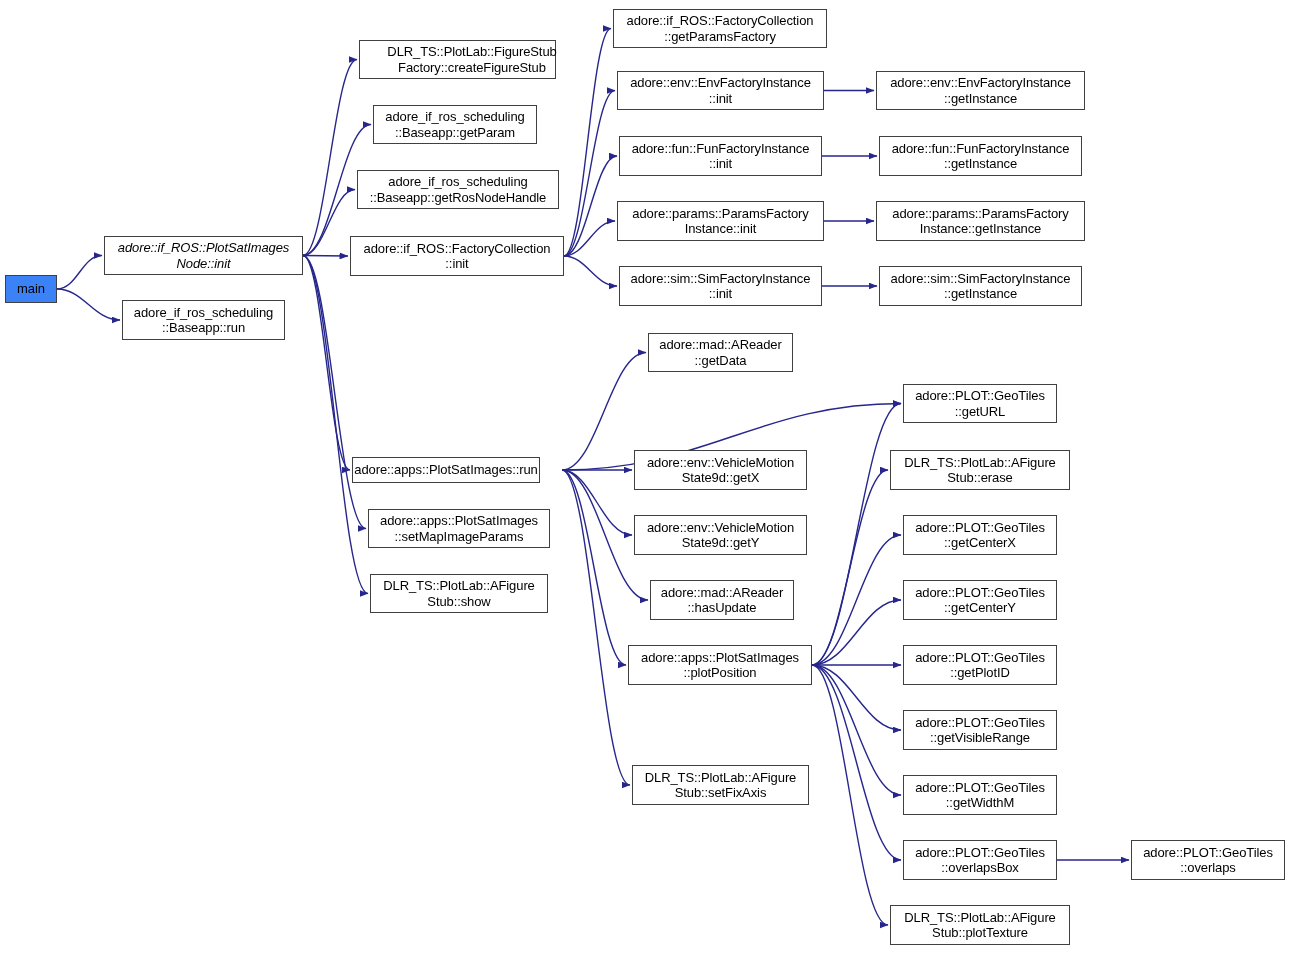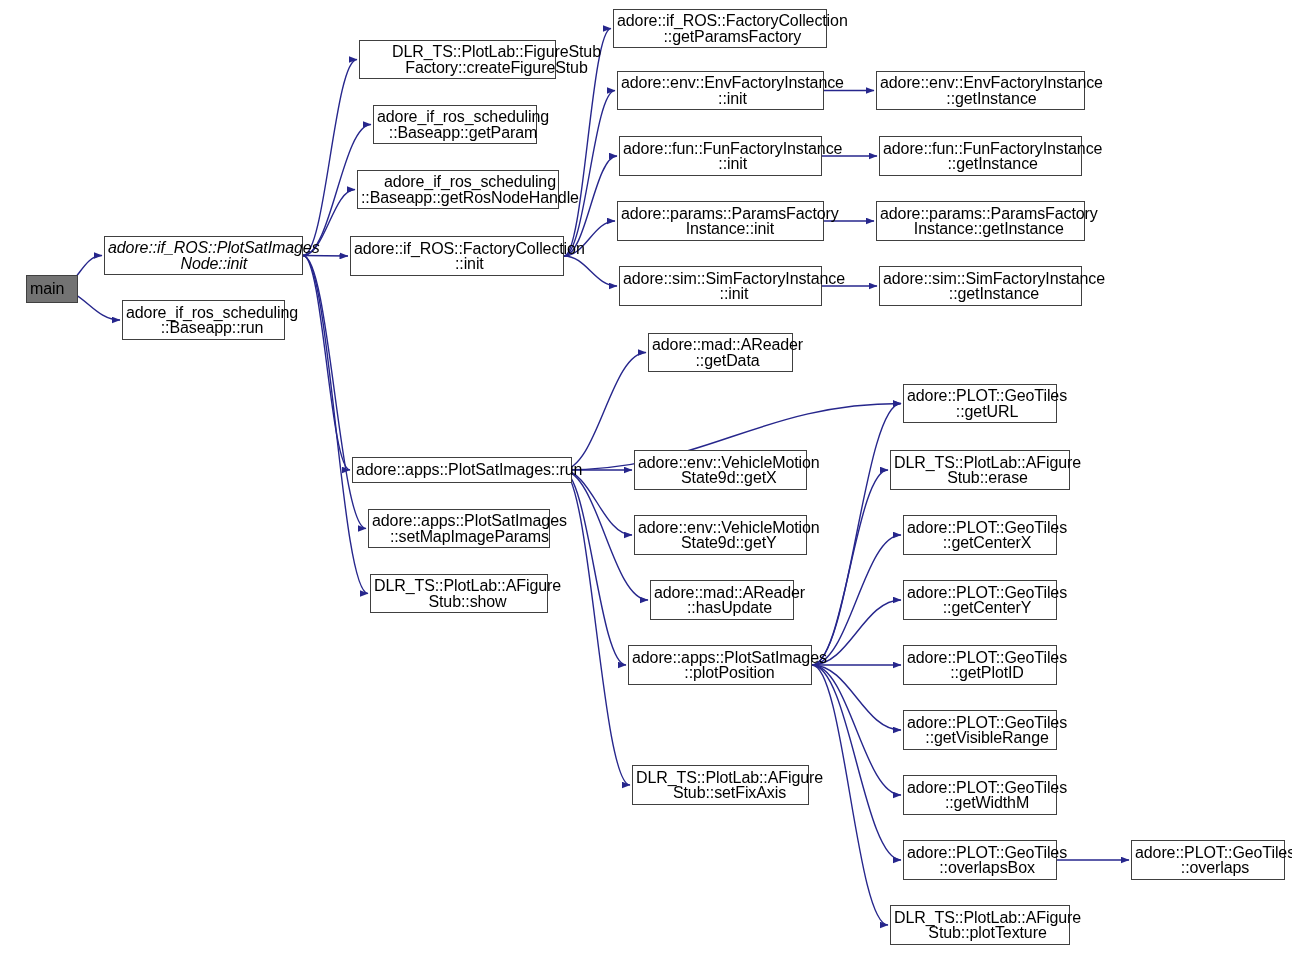--- a/index.html
+++ b/index.html
@@ -1,24 +1,24 @@
 <!DOCTYPE html>
 <html><head>
 <meta charset="utf-8">
 <style>
   html,body{margin:0;padding:0;background:#ffffff;}
   body{width:1292px;height:953px;position:relative;overflow:hidden;
        font-family:"Liberation Sans","DejaVu Sans",sans-serif;}
   #canvas{position:absolute;left:0;top:0;width:1292px;height:953px;}
   #edges{position:absolute;left:0;top:0;width:1292px;height:953px;pointer-events:none;}
   .node{position:absolute;box-sizing:border-box;border:1px solid #404040;
-        background:#ffffff;display:flex;align-items:center;justify-content:flex-start;
-        text-align:center;color:#000000;font-size:16px;line-height:15.5px;
+        background:#ffffff;display:flex;align-items:center;justify-content:center;
+        text-align:center;color:#000000;font-size:13px;line-height:15.5px;
         letter-spacing:-0.1px;white-space:pre-line;padding:0 3px;}
-  .node.root{background:#737373;border:1px solid #404040;margin-left:21px;}
+  .node.root{background:#3b82f6;border:1px solid #404040;}
   .node span{display:block;}
 </style>
 </head>
 <body>
 
 <div id="canvas">
   <svg id="edges" viewBox="0 0 1292 953" xmlns="http://www.w3.org/2000/svg">
     <defs>
       <marker id="ah" markerWidth="9" markerHeight="7" refX="8.5" refY="3.5" orient="auto" markerUnits="userSpaceOnUse">
         <polygon points="0,0 9,3.5 0,7" fill="#26268c"></polygon>
@@ -88,21 +88,21 @@
     <div class="node" style="left: 876px; top: 71px; width: 209px; height: 39px;"><span>adore::env::EnvFactoryInstance
 ::getInstance</span></div>
     <div class="node" style="left: 879px; top: 136px; width: 203px; height: 40px;"><span>adore::fun::FunFactoryInstance
 ::getInstance</span></div>
     <div class="node" style="left: 876px; top: 201px; width: 209px; height: 40px;"><span>adore::params::ParamsFactory
 Instance::getInstance</span></div>
     <div class="node" style="left: 879px; top: 266px; width: 203px; height: 40px;"><span>adore::sim::SimFactoryInstance
 ::getInstance</span></div>
     <div class="node" style="left: 648px; top: 333px; width: 145px; height: 39px;"><span>adore::mad::AReader
 ::getData</span></div>
-    <div class="node" style="left: 352px; top: 457px; width: 220px; height: 26px;"><span>adore::apps::PlotSatImages::run</span></div>
+    <div class="node" style="left: 352px; top: 457px; width: 188px; height: 26px;"><span>adore::apps::PlotSatImages::run</span></div>
     <div class="node" style="left: 368px; top: 509px; width: 182px; height: 39px;"><span>adore::apps::PlotSatImages
 ::setMapImageParams</span></div>
     <div class="node" style="left: 370px; top: 574px; width: 178px; height: 39px;"><span>DLR_TS::PlotLab::AFigure
 Stub::show</span></div>
     <div class="node" style="left: 634px; top: 450px; width: 173px; height: 40px;"><span>adore::env::VehicleMotion
 State9d::getX</span></div>
     <div class="node" style="left: 634px; top: 515px; width: 173px; height: 40px;"><span>adore::env::VehicleMotion
 State9d::getY</span></div>
     <div class="node" style="left: 650px; top: 580px; width: 144px; height: 40px;"><span>adore::mad::AReader
 ::hasUpdate</span></div>

